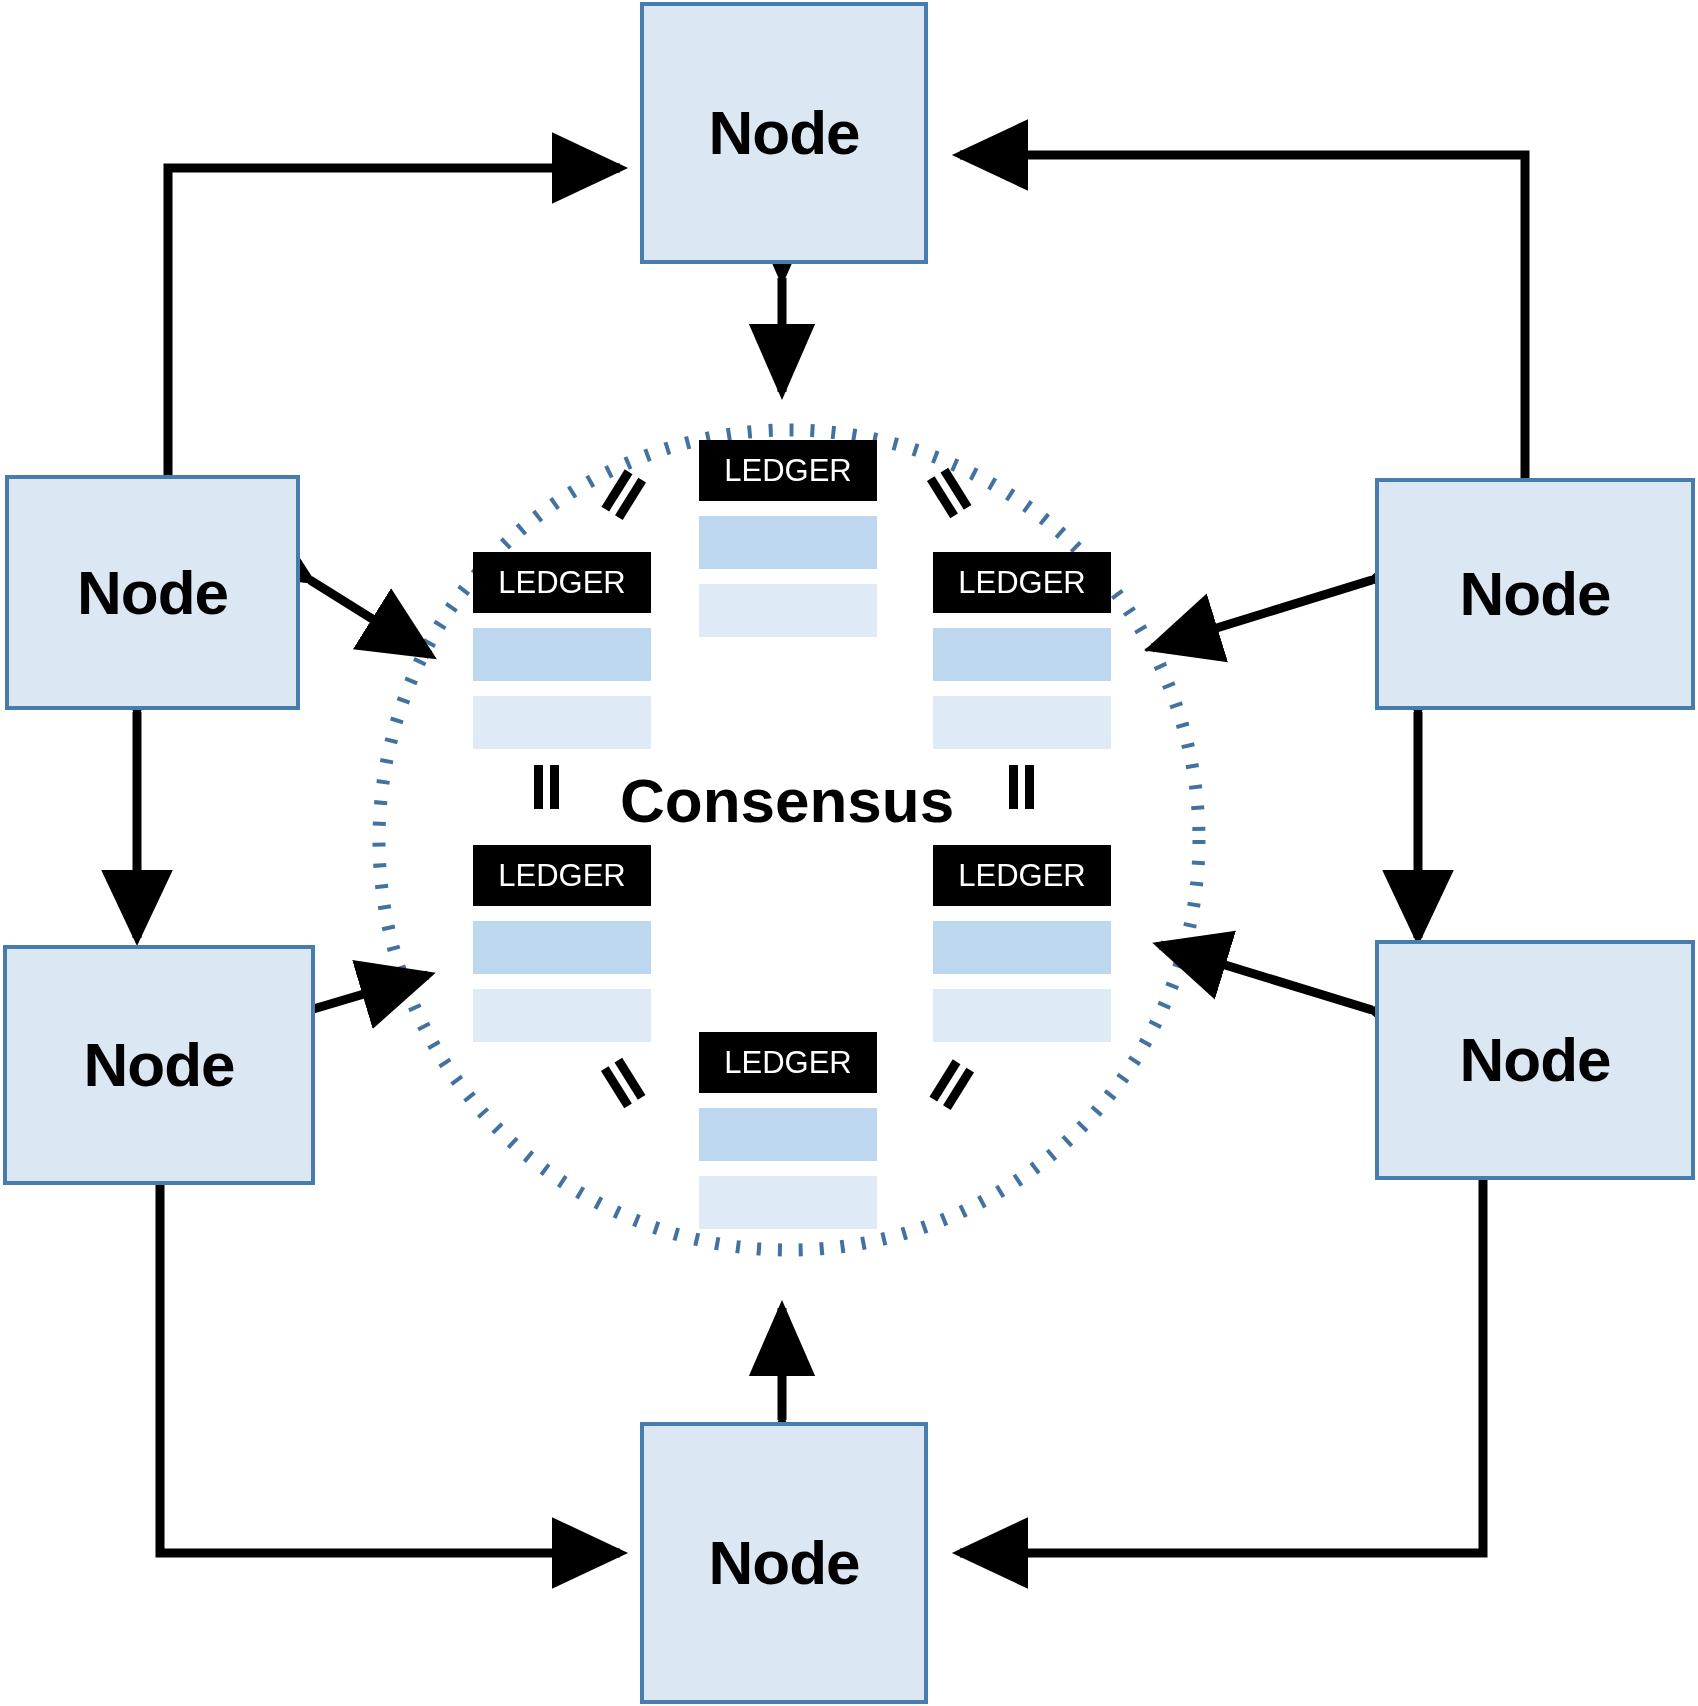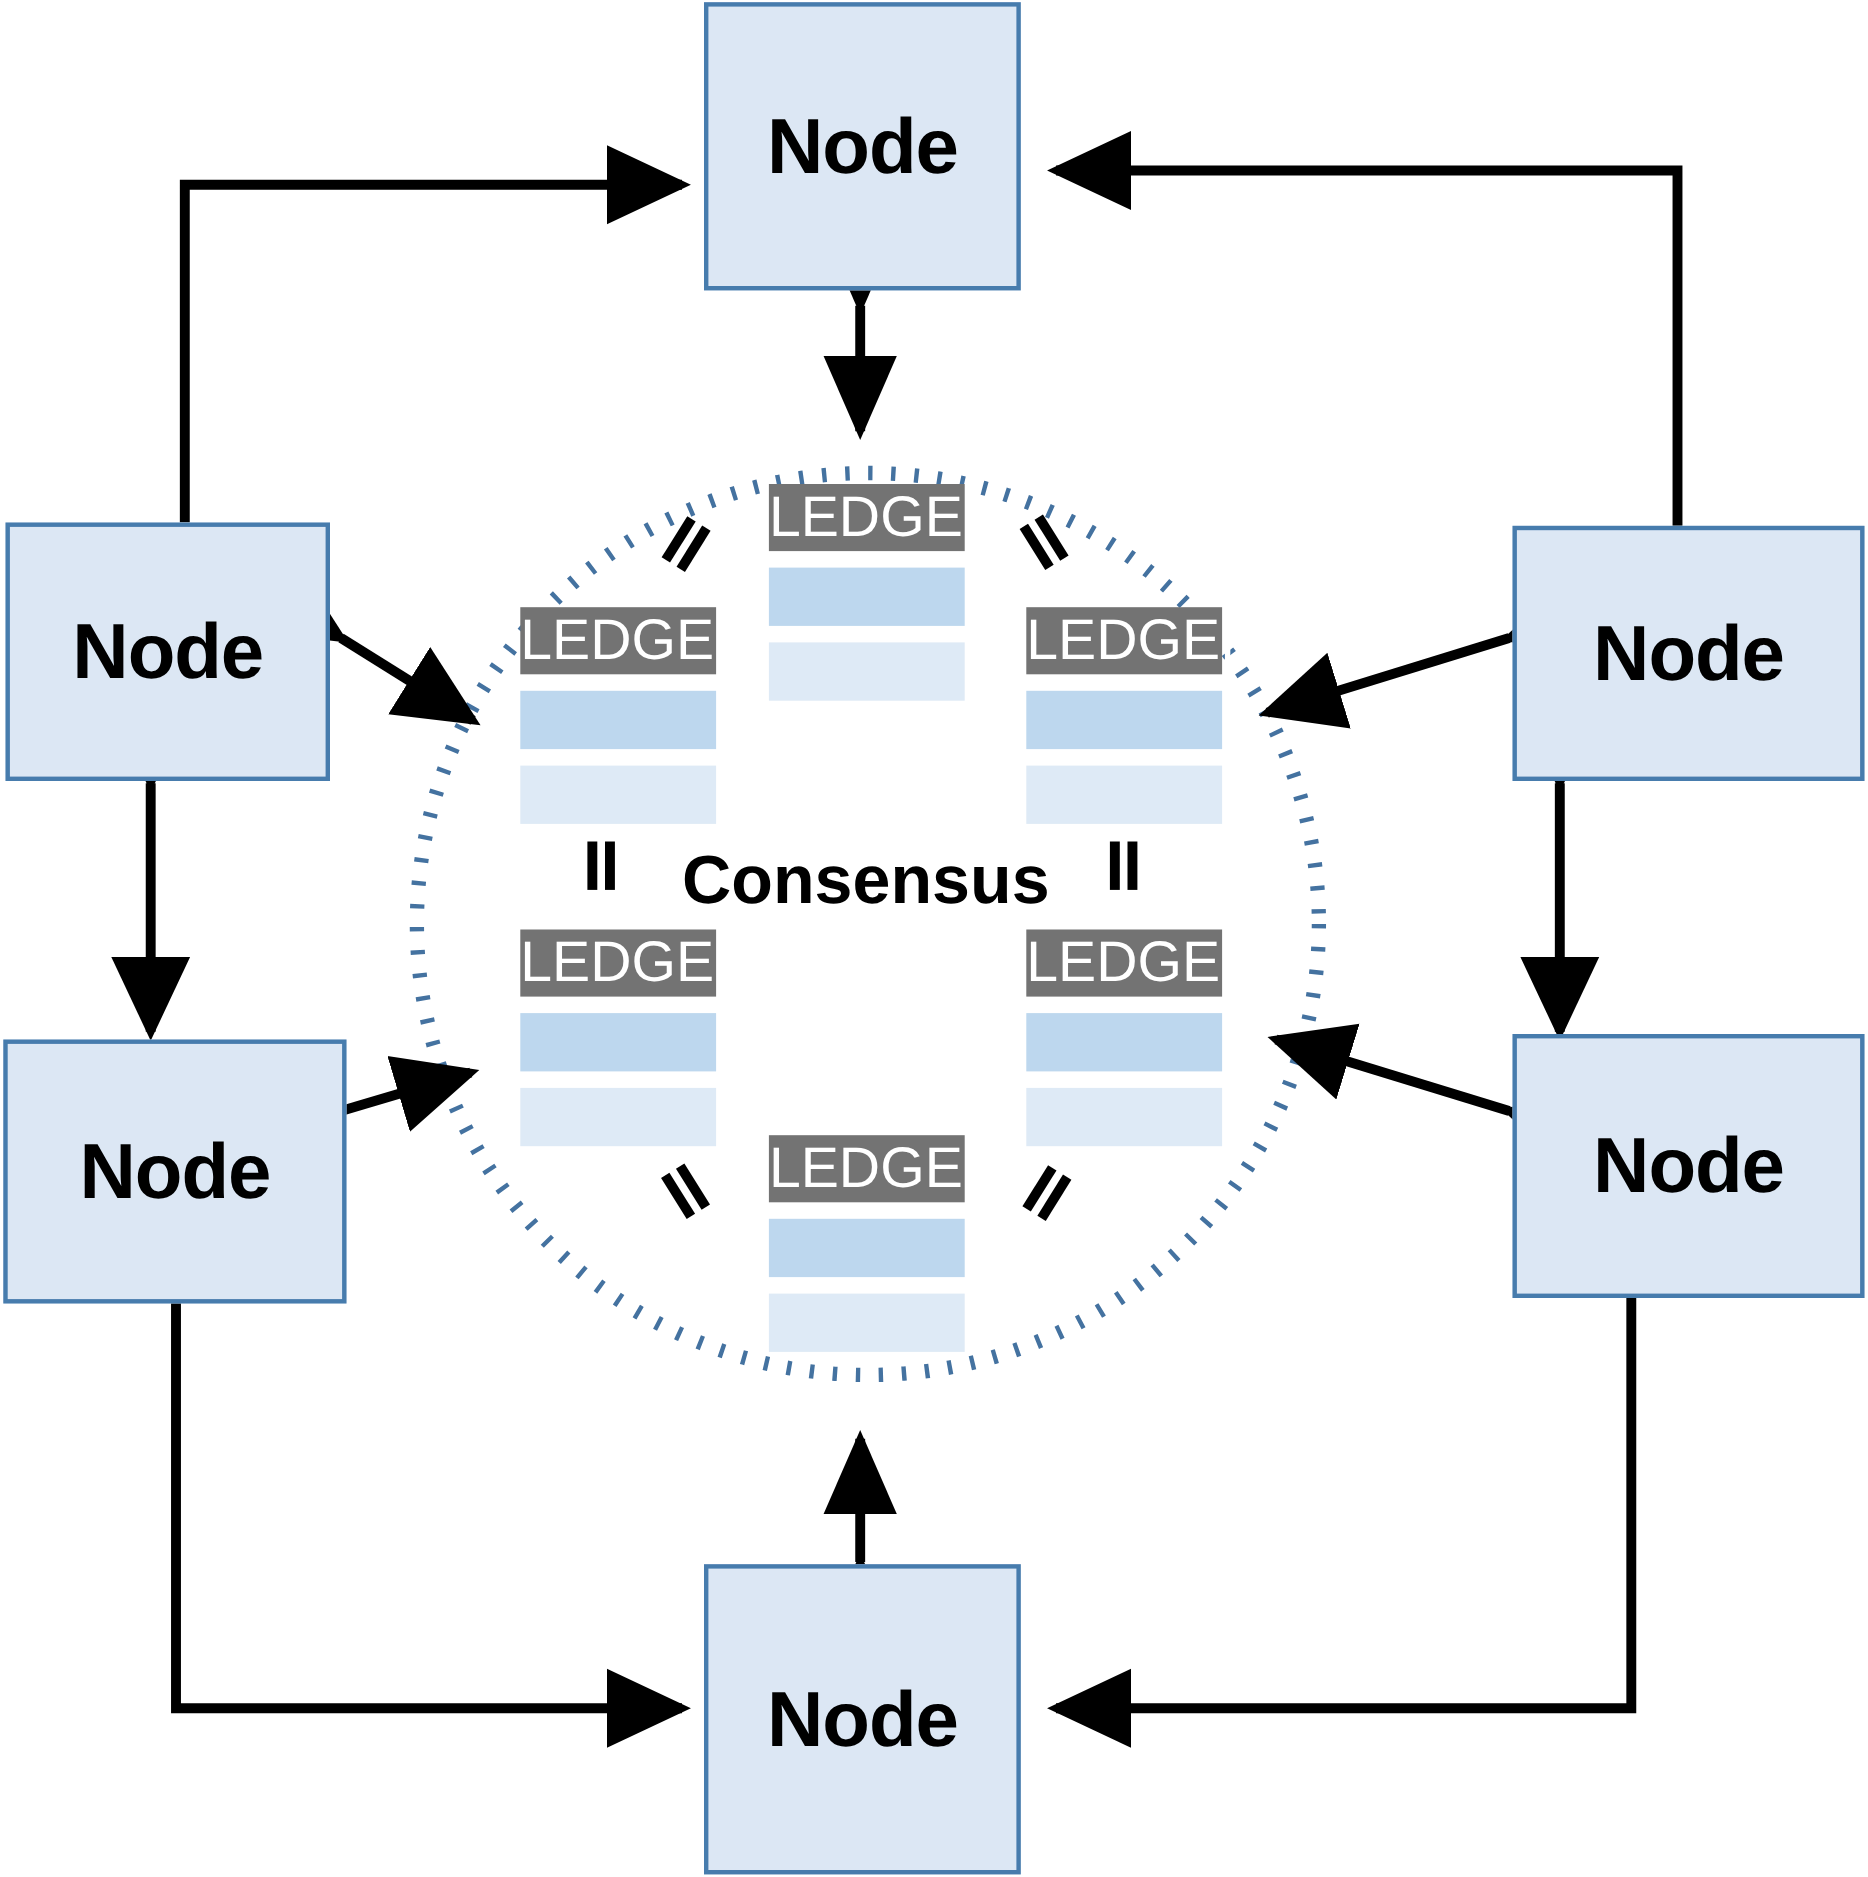--- a/index.html
+++ b/index.html
@@ -29,34 +29,34 @@
     background: #DCE7F4;
     border: 4px solid #477CAD;
     box-sizing: border-box;
     display: flex;
     align-items: center;
     justify-content: center;
   }
   .node-label {
     font-family: "Liberation Sans", sans-serif;
     font-weight: 700;
-    font-size: 71px;
+    font-size: 62px;
     color: #000000;
     letter-spacing: -1px;
     line-height: 1;
   }
   .ledger {
     position: absolute;
     width: 178px;
   }
   .ledger-head {
-    background: #737373;
+    background: #000000;
     color: #ffffff;
     font-family: "Liberation Sans", sans-serif;
-    font-size: 52px;
+    font-size: 31px;
     font-weight: 400;
     height: 61px;
     line-height: 61px;
     text-align: center;
     letter-spacing: 0px;
     box-sizing: border-box;
   }
   .ledger-row1 {
     background: #BDD7EE;
     height: 53px;

